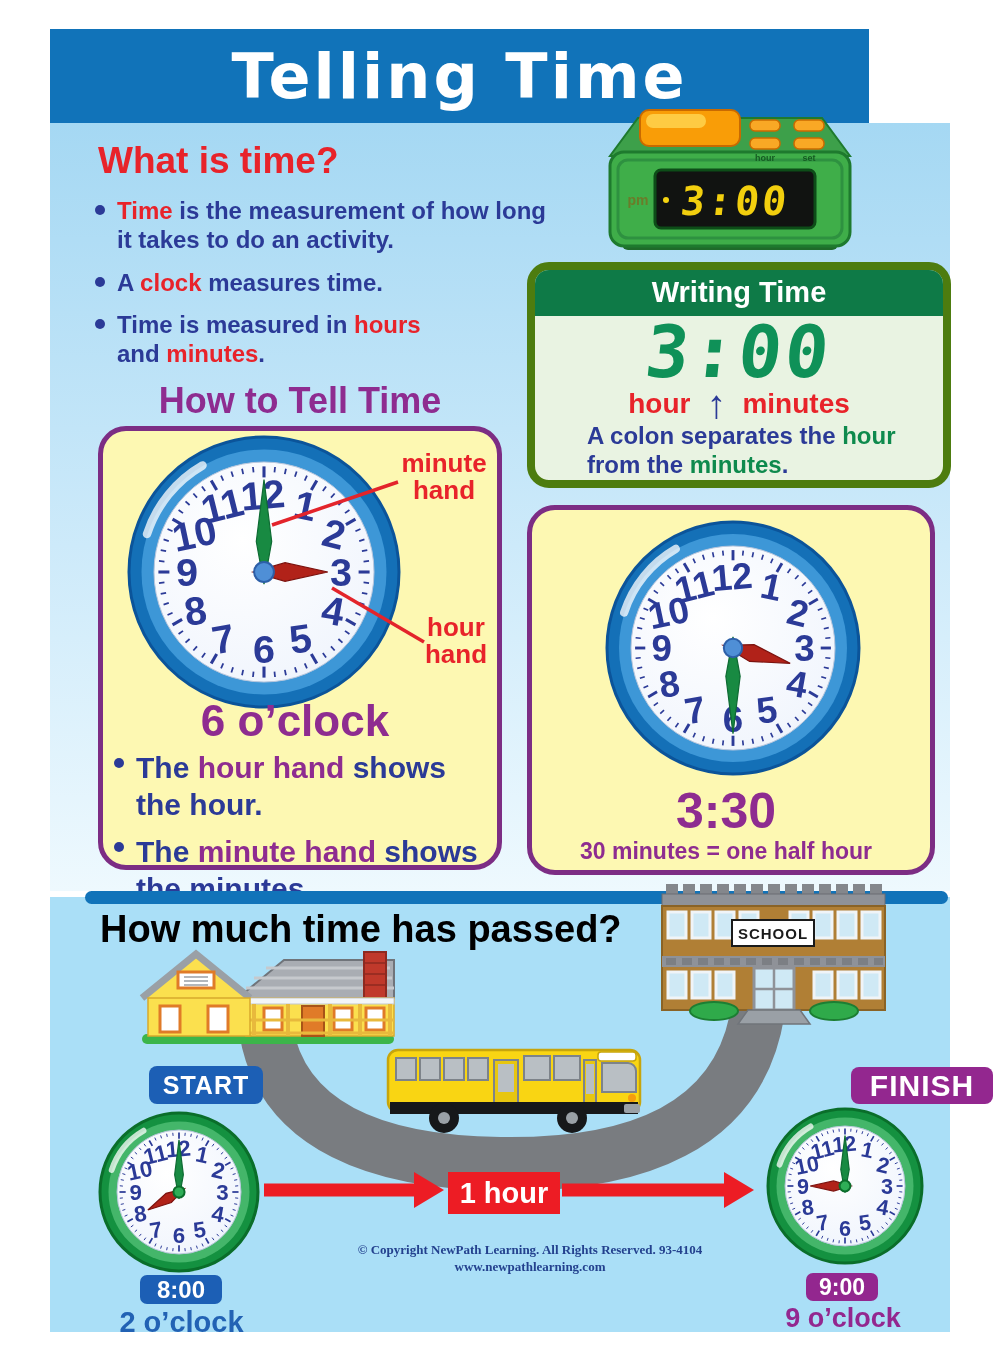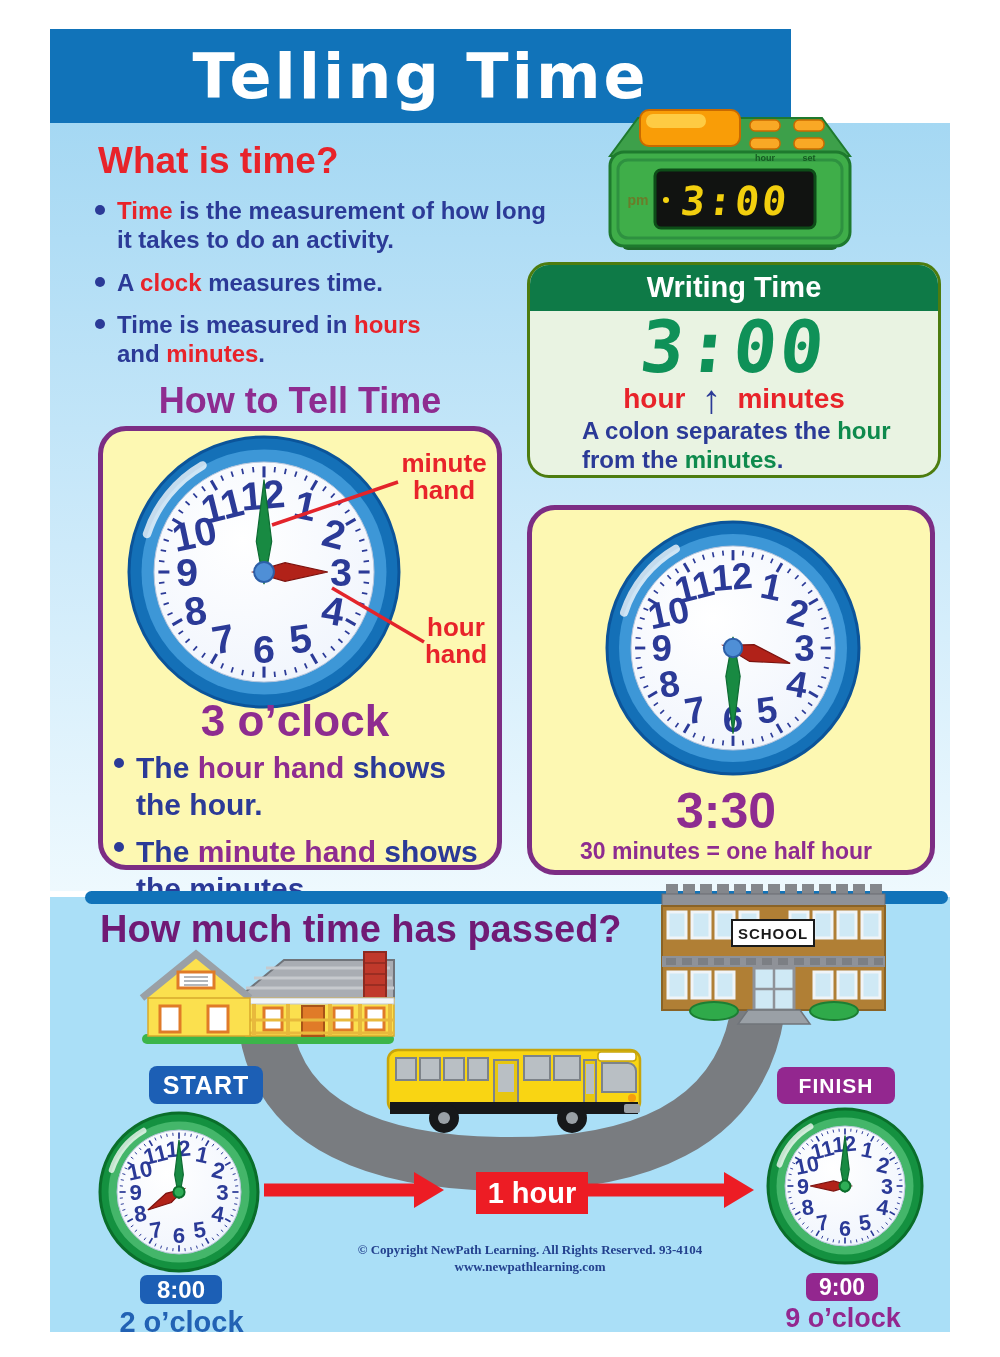--- a/index.html
+++ b/index.html
@@ -7,56 +7,56 @@
         font-family:"Liberation Sans",sans-serif;font-weight:bold;}
   .abs{position:absolute;}
   
   .hdr{background:#1173b9;display:flex;align-items:center;justify-content:center;}
   .hdr-title{color:#ffffff;font-family:"DejaVu Sans",sans-serif;font-weight:bold;font-size:62px;letter-spacing:3px;}
   
   .upperbg{background:linear-gradient(to bottom,#a5d8f3 0%,#cdeafa 55%,#eef9fe 100%);}
   .red{color:#e8232a;} .purple{color:#8e2c90;} .wgreen{color:#0e8a4d;}
   .h-red{color:#e8232a;font-size:37px;}
   .h-purple{color:#8e2c90;font-size:36px;text-align:center;}
-  .h-green{color:#701a75;font-size:38px;}
+  .h-green{color:#000000;font-size:38px;}
   .bullets{color:#2b3a97;font-size:24px;line-height:1.22;}
   .bullet{display:flex;margin-bottom:13px;}
   .dot{width:10px;height:10px;border-radius:50%;background:#2b3a97;margin:9px 12px 0 0;flex:none;}
   .btext span{display:inline;}
   .btext .ln{display:block;}
   
-  .wcard{background:#e9f3e2;border:3px solid #4d7c0f;border-radius:22px;overflow:hidden;}
+  .wcard{background:#e9f3e2;border:8px solid #4d7c0f;border-radius:22px;overflow:hidden;}
   .wcard-hd{background:#0e7a47;color:#fff;font-size:29px;text-align:center;padding:6px 0 7px;}
   .digital{font-family:"DejaVu Sans Mono",monospace;font-weight:bold;text-align:center;}
   .digital>span{display:inline-block;transform:skewX(-6deg);letter-spacing:3px;}
   .hm-row{display:flex;align-items:center;justify-content:center;gap:16px;color:#e8232a;font-size:28px;}
   .up-arrow{color:#2b3a97;font-size:40px;line-height:0.8;}
   .cap{font-size:24px;line-height:1.2;color:#2b3a97;}
   
   .ybox{background:#fdf8b2;border:5px solid #7c2d84;border-radius:28px;}
   .callout{color:#e8232a;font-size:26px;line-height:1.05;text-align:center;}
   .b2{font-size:23px;}
   
   .panel{background:#aadff7;}
   .badge{display:flex;align-items:center;justify-content:center;color:#fff;border-radius:8px;letter-spacing:1px;margin-left:32px;}
   .tbadge{display:flex;align-items:center;justify-content:center;color:#ffffff;border-radius:7px;}
-  .hourbox{display:flex;align-items:center;justify-content:center;background:#ed1c24;color:#fff;border-radius:0;font-size:29px;margin-left:28px;}
+  .hourbox{display:flex;align-items:center;justify-content:center;background:#ed1c24;color:#fff;border-radius:0;font-size:29px;}
   .oclock{text-align:center;}
   
   .brand1{font-family:"Liberation Serif",serif;font-variant:small-caps;font-weight:bold;font-size:34px;color:#23418e;line-height:1;}
   .brand2{font-family:"Liberation Serif",serif;font-weight:bold;font-size:15px;letter-spacing:5px;color:#f05a28;}
   .copy{font-family:"Liberation Serif",serif;font-weight:bold;font-size:13px;color:#23418e;text-align:center;line-height:1.3;}
   svg text{font-family:"Liberation Sans",sans-serif;font-weight:bold;}
 </style>
 </head>
 <body>
 
 <div id="page">
 
-  <div class="abs hdr" style="left:50px;top:29px;width:741px;height:94px;">
+  <div class="abs hdr" style="left:50px;top:29px;width:819px;height:94px;">
     <div class="hdr-title">Telling Time</div>
   </div>
 
   <div class="abs upperbg" style="left:50px;top:123px;width:900px;height:768px;"></div>
 
   <div class="abs h-red" style="left:98px;top:140px;">What is time?</div>
 
   <div class="abs bullets" style="left:95px;top:196px;width:480px;">
     <div class="bullet">
       <span class="dot"></span>
@@ -208,21 +208,21 @@
         <radialGradient id="fg-howto" cx="0.4" cy="0.35" r="0.9">
           <stop offset="0" stop-color="#ffffff"></stop>
           <stop offset="0.7" stop-color="#f2f6fd"></stop>
           <stop offset="1" stop-color="#d9e5f4"></stop>
         </radialGradient>
       </defs>
     </svg>
   <div class="abs callout" style="left:388px;top:450px;width:112px;">minute hand</div>
   <div class="abs callout" style="left:408px;top:614px;width:96px;">hour hand</div>
 
-  <div class="abs purple" style="left:98px;top:696px;width:394px;text-align:center;font-size:44px;">3 o’clock</div>
+  <div class="abs purple" style="left:98px;top:696px;width:394px;text-align:center;font-size:44px;">6 o’clock</div>
 
   <div class="abs bullets b2" style="left:114px;top:750px;width:372px;font-size:30px;">
     <div class="bullet" style="margin-bottom:11px;">
       <span class="dot" style="margin-top:8px;"></span>
       <p class="btext" style="margin:0">
         <span>The </span><span class="purple">hour hand</span><span> shows the hour.</span>
       </p>
     </div>
     <div class="bullet" style="margin-bottom:11px;">
       <span class="dot" style="margin-top:8px;"></span>
@@ -605,21 +605,21 @@
           <stop offset="0" stop-color="#ffffff"></stop>
           <stop offset="0.7" stop-color="#f2f6fd"></stop>
           <stop offset="1" stop-color="#d9e5f4"></stop>
         </radialGradient>
       </defs>
     </svg>
 
   <div class="abs h-green" style="left:100px;top:908px;">How much time has passed?</div>
 
   <div class="abs badge" style="left:117px;top:1066px;width:114px;height:38px;background:#1c5fb5;font-size:25px;">START</div>
-  <div class="abs badge" style="left:745px;top:1067px;width:118px;height:37px;background:#93278f;font-size:21px;">FINISH</div>
+  <div class="abs badge" style="left:819px;top:1067px;width:142px;height:37px;background:#93278f;font-size:30px;">FINISH</div>
 
   <div class="abs hourbox" style="left:448px;top:1172px;width:112px;height:42px;">1 hour</div>
 
   <div class="abs tbadge" style="left:140px;top:1275px;width:82px;height:29px;background:#1c5fb5;font-size:24px;">8:00</div>
   <div class="abs oclock" style="left:104px;top:1306px;width:155px;font-size:29px;color:#2262b4;">2 o’clock</div>
 
   <div class="abs tbadge" style="left:806px;top:1273px;width:72px;height:28px;background:#93278f;font-size:23px;">9:00</div>
   <div class="abs oclock" style="left:782px;top:1303px;width:122px;font-size:27px;color:#93278f;">9 o’clock</div>
 
   <div class="abs" style="left:250px;top:1238px;width:560px;">

